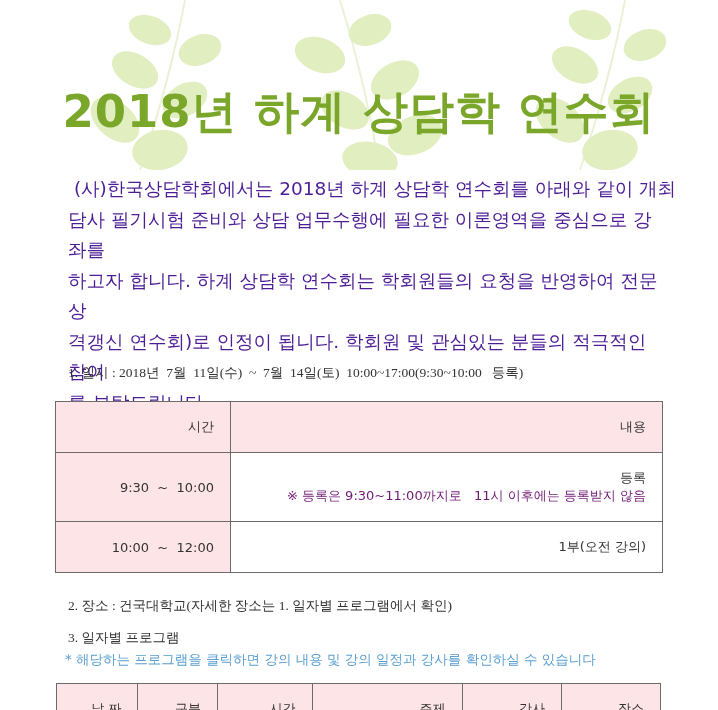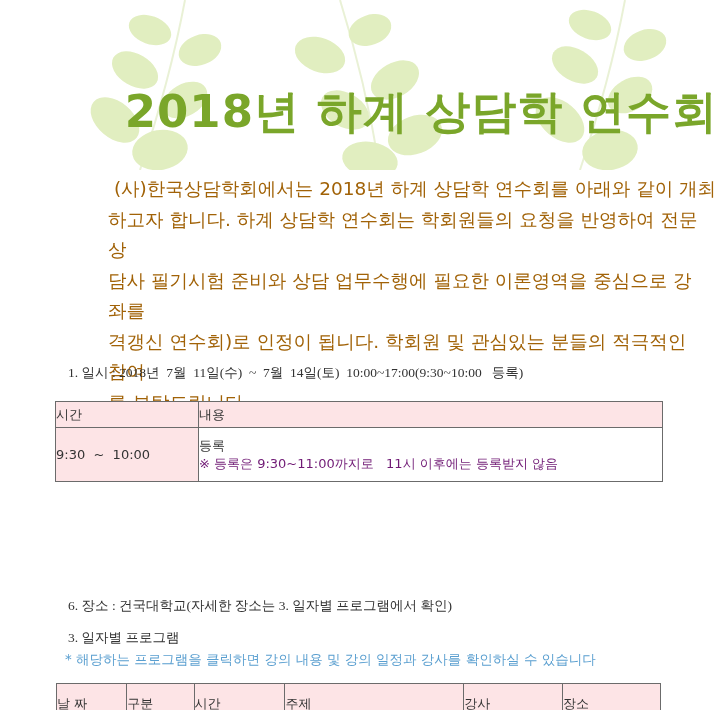--- a/index.html
+++ b/index.html
@@ -1,26 +1,26 @@
 <!DOCTYPE html>
 <html><head>
 <meta charset="utf-8">
 <style>
   html, body { margin:0; padding:0; }
   body { width:718px; height:710px; background:#ffffff; position:relative; overflow:hidden;
          font-family:"DejaVu Sans", "Liberation Sans", sans-serif; color:#222; }
   .leaves { position:absolute; left:0; top:0; width:718px; height:170px; }
-  .title { position:absolute; left:0; width:718px; top:82px; text-align:right;
+  .title { position:absolute; left:0; width:718px; top:82px; text-align:center;
            font-size:45px; font-weight:bold; color:#7aa62a; letter-spacing:1px; }
-  .intro { position:absolute; left:68px; top:174px; width:590px; font-size:18.5px; line-height:30.5px; color:#a16207;margin-left:40px; }
+  .intro { position:absolute; left:68px; top:174px; width:590px; font-size:18.5px; line-height:30.5px; color:#4c1d95; }
   .intro p { margin:0; }
   .sec { position:absolute; left:68px; font-size:13.5px; color:#333;font-family:Liberation Serif, serif; }
   .note-blue { position:absolute; left:65px; font-size:13.5px; color:#5a9fd0; }
   table { border-collapse:collapse; position:absolute; font-size:13px; color:#333; }
-  td, th { border:1.5px solid #6b6b6b; text-align:left; font-weight:normal; padding:0; }
+  td, th { border:1.5px solid #6b6b6b; text-align:right; font-weight:normal; padding:16px; }
   .pink { background:#fde4e6; }
   .red { color:#701a75; }
   #t1 { left:55px; top:401px; width:608px; }
   #t1 .c1 { width:142px; }
   #t2 { left:56px; top:683px; width:605px; }
 </style>
 </head>
 <body>
 
 <svg class="leaves" viewBox="0 0 718 170">
@@ -49,45 +49,49 @@
     <ellipse cx="630" cy="95" rx="24" ry="16" transform="rotate(-30 630 95)"></ellipse>
     <ellipse cx="560" cy="120" rx="28" ry="18" transform="rotate(40 560 120)"></ellipse>
     <ellipse cx="610" cy="150" rx="28" ry="20" transform="rotate(-10 610 150)"></ellipse>
   </g>
 </svg>
 
 <div class="title">2018년 하계 상담학 연수회</div>
 
 <div class="intro">
   <p style="white-space:pre"> (사)한국상담학회에서는 2018년 하계 상담학 연수회를 아래와 같이 개최</p>
+  <p>담사 필기시험 준비와 상담 업무수행에 필요한 이론영역을 중심으로 강좌를</p>
   <p>하고자 합니다. 하계 상담학 연수회는 학회원들의 요청을 반영하여 전문상</p>
-  <p>담사 필기시험 준비와 상담 업무수행에 필요한 이론영역을 중심으로 강좌를</p>
   <p>격갱신 연수회)로 인정이 됩니다. 학회원 및 관심있는 분들의 적극적인 참여</p>
   <p>를 부탁드립니다.</p>
 </div>
 
 <div class="sec" style="top:364px; white-space:pre;">1. 일시 : 2018년  7월  11일(수)  ~  7월  14일(토)  10:00~17:00(9:30~10:00   등록)</div>
 
 <table id="t1">
   <tbody>
       <tr style="height:26px;">
     <th class="pink c1">시간</th>
     <th class="pink">내용</th>
   </tr>
   <tr style="height:54px;">
     <td class="pink" style="white-space:pre">9:30  ~  10:00</td>
     <td>
       <div>등록</div>
       <div class="red" style="white-space:pre">※ 등록은 9:30~11:00까지로   11시 이후에는 등록받지 않음</div>
     </td>
   </tr>
+  <tr style="height:31px;">
+    <td class="pink" style="white-space:pre">10:00  ~  12:00</td>
+    <td>1부(오전 강의)</td>
+  </tr>
 </tbody>
   </table>
 
-<div class="sec" style="top:597px;">6. 장소 : 건국대학교(자세한 장소는 3. 일자별 프로그램에서 확인)</div>
+<div class="sec" style="top:597px;">2. 장소 : 건국대학교(자세한 장소는 1. 일자별 프로그램에서 확인)</div>
 <div class="sec" style="top:629px;">3. 일자별 프로그램</div>
 <div class="note-blue" style="top:651px;">* 해당하는 프로그램을 클릭하면 강의 내용 및 강의 일정과 강사를 확인하실 수 있습니다</div>
 
 <table id="t2">
   <tbody>
       <tr style="height:40px;">
     <th class="pink" style="width:70px;">날 짜</th>
     <th class="pink" style="width:67px;">구분</th>
     <th class="pink" style="width:91px;">시간</th>
     <th class="pink" style="width:180px;">주제</th>

